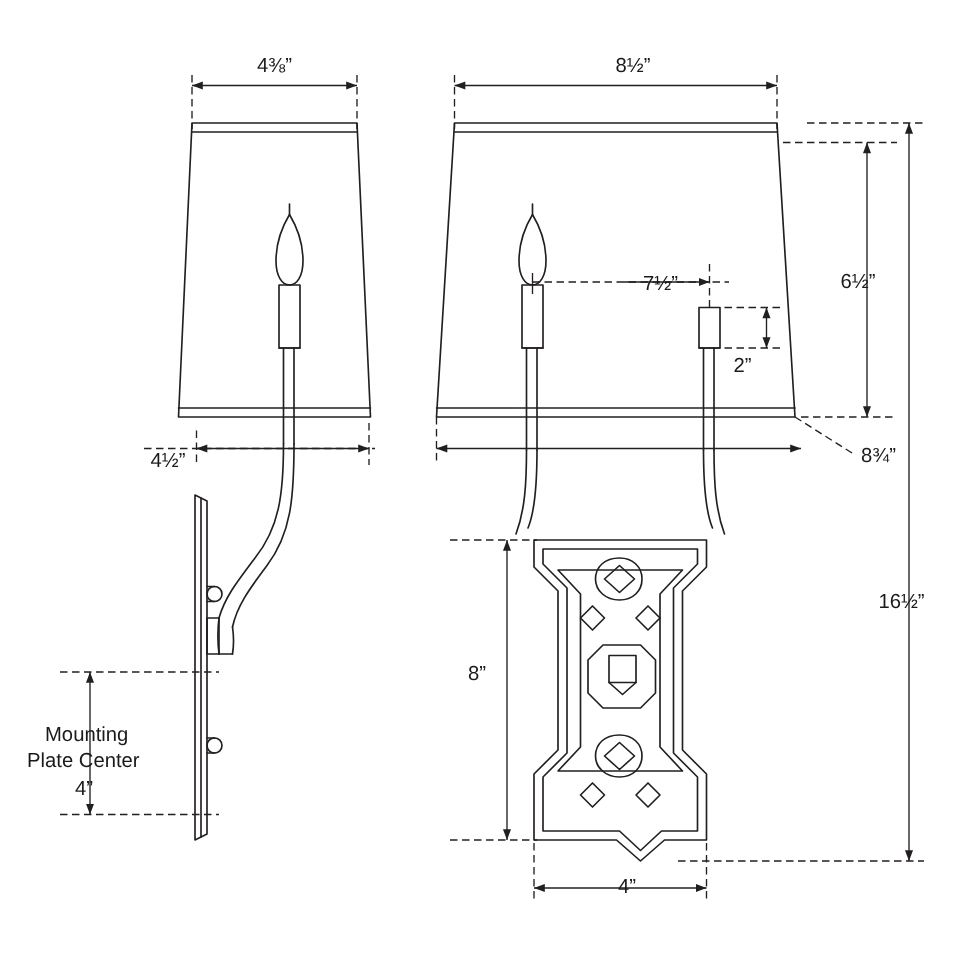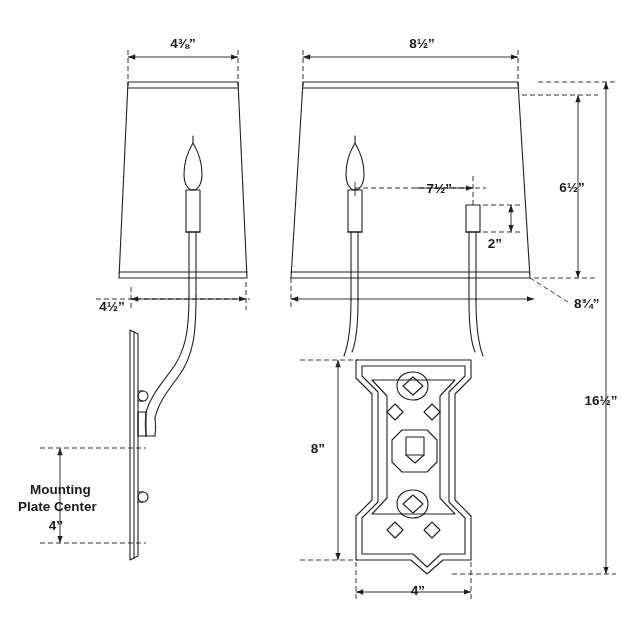--- a/index.html
+++ b/index.html
@@ -11,21 +11,20 @@
     width: 640px;
     height: 640px;
     font-family: "Liberation Sans", sans-serif;
     color: #1a1a1a;
     overflow: hidden;
   }
   #stage {
     position: relative;
     width: 624px;
     height: 640px;
-    font-weight: bold;
   }
   svg#drawing {
     position: absolute;
     left: 0;
     top: 0;
     width: 640px;
     height: 640px;
   }
   .dimtext {
     font-family: "Liberation Sans", sans-serif;

